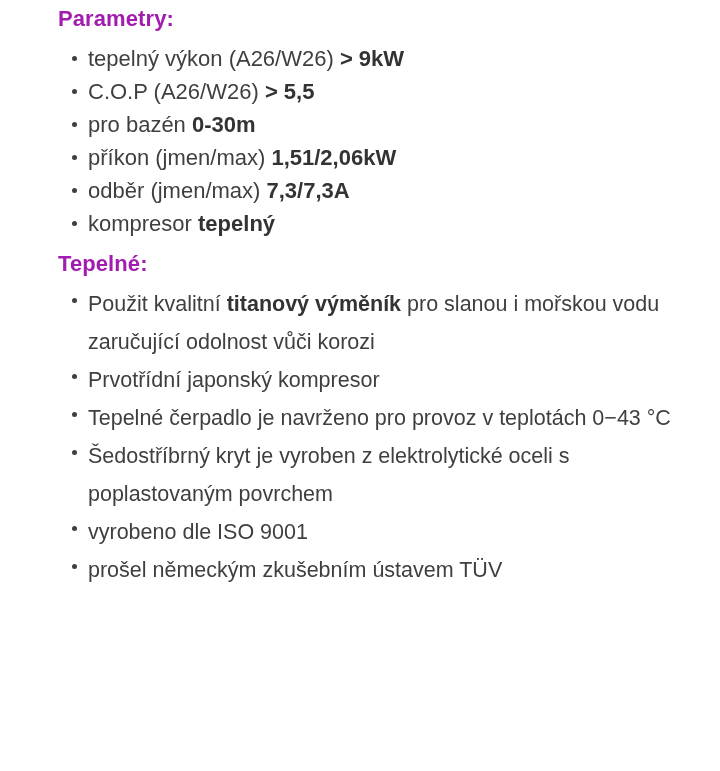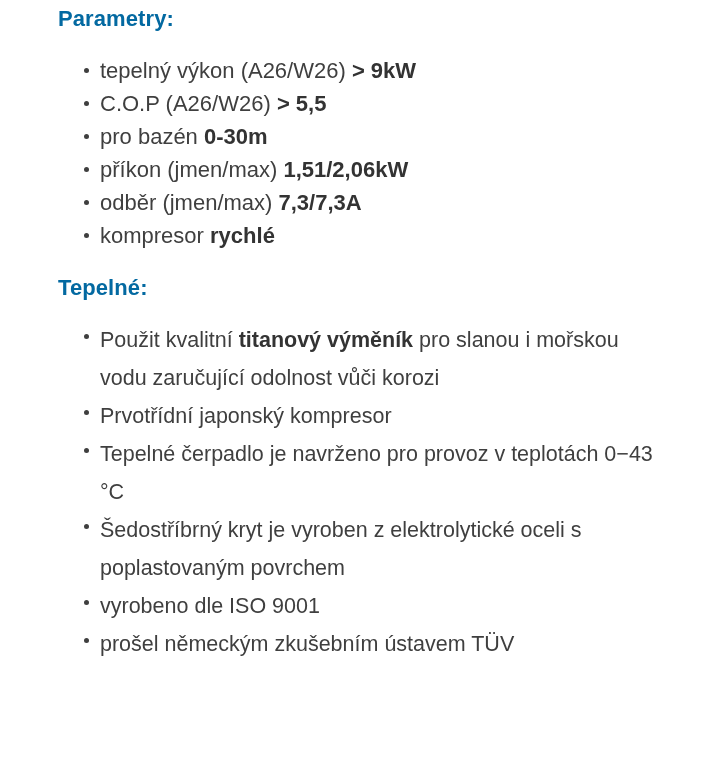--- a/index.html
+++ b/index.html
@@ -25,37 +25,37 @@
     padding: 0;
   }
 
   .section {
     padding: 0;
   }
 
   .section-heading {
     font-size: 22px;
     font-weight: bold;
-    color: #0369a1;
+    color: #a21caf;
     margin: 0;
     padding: 0 0 0 58px;
     letter-spacing: 0.1px;
   }
 
   #params-heading {
     padding-top: 6px;
   }
 
   #advantages-heading {
     padding-top: 11px;
   }
 
   ul.bullets {
     list-style: none;
-    margin: 12px;
+    margin: 0;
     padding: 0;
   }
 
   ul.bullets > li {
     position: relative;
     padding-left: 88px;
     padding-right: 40px;
     color: #3f3f3f;
     font-weight: normal;
   }
@@ -116,21 +116,21 @@
 
   <section class="section">
     <h2 class="section-heading" id="params-heading">Parametry:</h2>
 
     <ul class="bullets" id="params-list">
         <li><span>tepelný výkon (A26/W26) </span><b class="nowrap"><span>&gt; 9kW</span></b></li>
         <li><span>C.O.P (A26/W26) </span><b class="nowrap"><span>&gt; 5,5</span></b></li>
         <li><span>pro bazén </span><b class="nowrap"><span>0-30m</span></b></li>
         <li><span>příkon (jmen/max) </span><b class="nowrap"><span>1,51/2,06kW</span></b></li>
         <li><span>odběr (jmen/max) </span><b class="nowrap"><span>7,3/7,3A</span></b></li>
-        <li><span>kompresor </span><b class="nowrap"><span>rychlé</span></b></li>
+        <li><span>kompresor </span><b class="nowrap"><span>tepelný</span></b></li>
       </ul>
   </section>
 
   <section class="section">
     <h2 class="section-heading" id="advantages-heading">Tepelné:</h2>
 
     <ul class="bullets" id="advantages-list">
         <li><span>Použit kvalitní </span><b>titanový výměník</b><span> pro slanou i mořskou vodu zaručující odolnost vůči korozi</span></li>
         <li><span>Prvotřídní japonský kompresor</span></li>
         <li><span>Tepelné čerpadlo je navrženo pro provoz v teplotách 0−43 °C</span></li>

